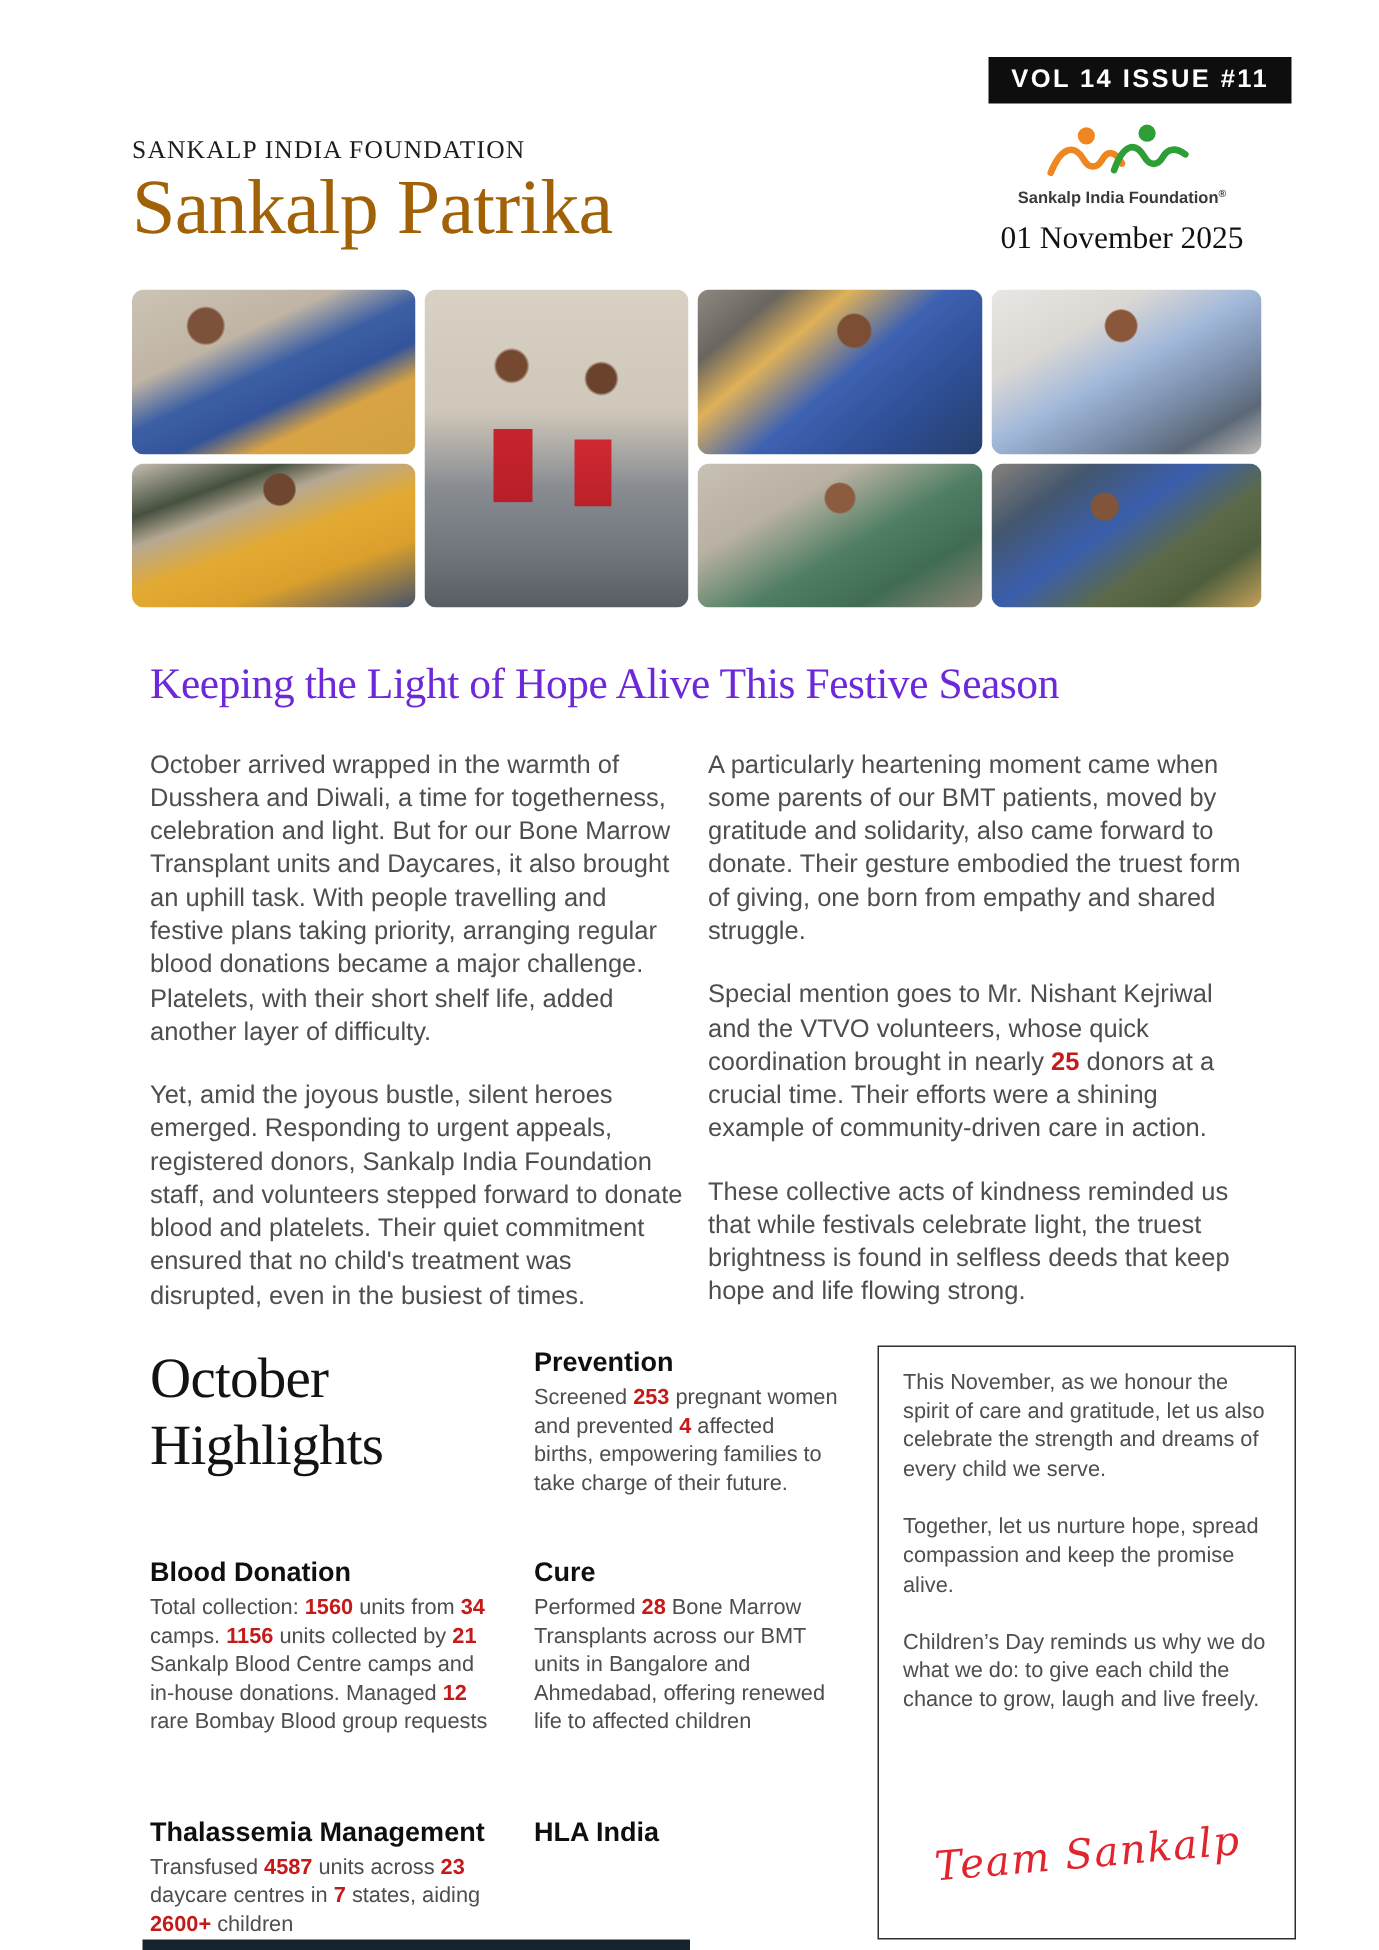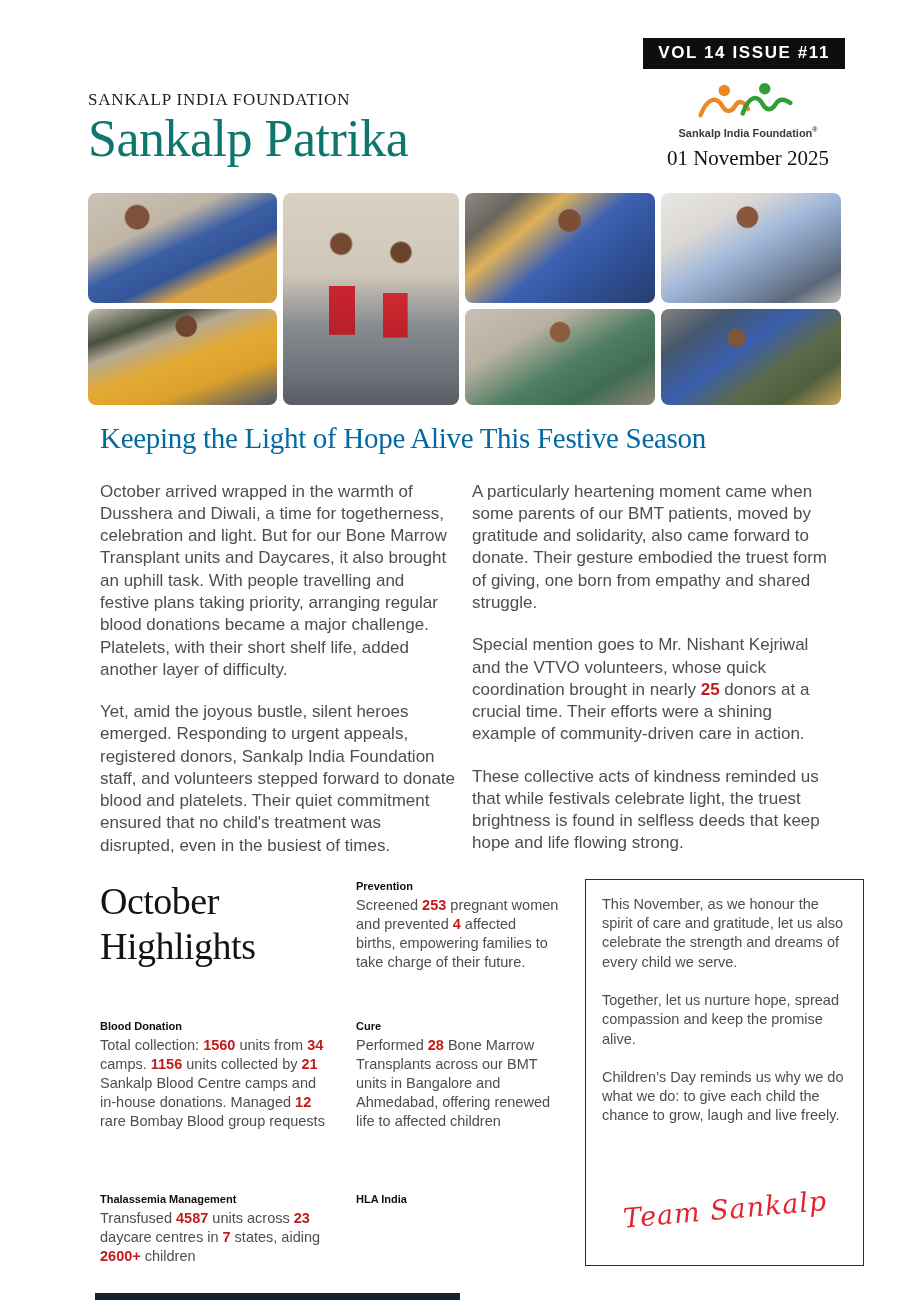--- a/index.html
+++ b/index.html
@@ -5,33 +5,33 @@
   * { margin:0; padding:0; box-sizing:border-box; }
   html,body { background:#ffffff; }
   .page {
     position:relative; width:919px; height:1300px; background:#ffffff;
     font-family:"Liberation Sans", sans-serif; overflow:hidden;
   }
   .content { margin-left:88px; width:755px; }
 
   
   .badge {
-    position:absolute; top:38px; right:74px; background:#0e0e0e; color:#ffffff;
+    position:absolute; top:38px; right:58px; background:#0e0e0e; color:#ffffff;
     font-size:17px; font-weight:bold; letter-spacing:1.6px; padding:5px 15px 6px;
   }
 
   
   .masthead { display:flex; justify-content:space-between; align-items:flex-start; margin-top:82px; }
   .kicker {
     font-family:"Liberation Serif", serif; font-size:17px; letter-spacing:0.8px;
     color:#1c1c1c; margin-top:8px;
   }
   .title {
     font-family:"Liberation Serif", serif; font-size:52px; font-weight:500;
-    color:#0f766e; line-height:1.05; margin-top:2px; letter-spacing:-0.5px;
+    color:#a16207; line-height:1.05; margin-top:2px; letter-spacing:-0.5px;
   }
   .masthead-right { display:flex; flex-direction:column; align-items:center; width:190px; margin-top:-2px; }
   .logo-svg { width:108px; height:44px; display:block; }
   .logo-caption { font-size:11px; font-weight:bold; color:#3a3a3a; margin-top:2px; white-space:nowrap; }
   .logo-caption sup { font-size:7px; }
   .date { font-family:"Liberation Serif", serif; font-size:21px; color:#111; margin-top:7px; white-space:nowrap; }
 
   
   .collage {
     margin-top:22px; display:grid; gap:6px;
@@ -79,43 +79,43 @@
   }
   .ph7 {
     grid-column:4; grid-row:2;
     background:
       radial-gradient(circle at 42% 30%, #80553a 0 7%, transparent 8%),
       linear-gradient(145deg, #87827c 0%, #44576d 22%, #3a5ead 44%, #5c6a49 64%, #4f5f3e 80%, #c7a158 100%);
   }
 
   
   .headline {
-    margin:17px 0 0 12px; font-family:"Liberation Serif", serif; font-weight:500;
-    font-size:29px; color:#0369a1; letter-spacing:-0.3px;
+    margin:35px 0 0 12px; font-family:"Liberation Serif", serif; font-weight:500;
+    font-size:29px; color:#6d28d9; letter-spacing:-0.3px;
   }
   .article {
     margin:26px 0 0 12px; display:grid; grid-template-columns:358px 368px; column-gap:14px;
     font-size:17px; line-height:1.31; color:#4e4e4e;
   }
   .article p { margin:0 0 20px 0; }
   .hl { color:#c41a1a; font-weight:bold; }
 
   
   .highlights {
     margin:2px 0 0 12px; display:grid;
     grid-template-columns:230px 203px 279px; column-gap:26px;
     grid-template-rows:140px 173px auto;
   }
   .hl-title {
     grid-column:1; grid-row:1;
     font-family:"Liberation Serif", serif; font-size:38px; line-height:1.18;
     color:#131313; font-weight:500; letter-spacing:-0.5px;
   }
   .hl-block { font-size:14.5px; line-height:1.3; color:#4e4e4e; }
-  .hl-block h3 { font-size:11px; color:#0f0f0f; margin-bottom:3px; font-weight:bold; }
+  .hl-block h3 { font-size:18px; color:#0f0f0f; margin-bottom:3px; font-weight:bold; }
   .r1c2 { grid-column:2; grid-row:1; }
   .r2c1 { grid-column:1; grid-row:2; }
   .r2c2 { grid-column:2; grid-row:2; }
   .r3c1 { grid-column:1; grid-row:3; }
   .r3c2 { grid-column:2; grid-row:3; }
 
   .note-box {
     grid-column:3; grid-row:1 / 4;
     border:1.5px solid #2e2e2e; padding:15px 16px 12px;
     font-size:14.5px; line-height:1.33; color:#4e4e4e;

